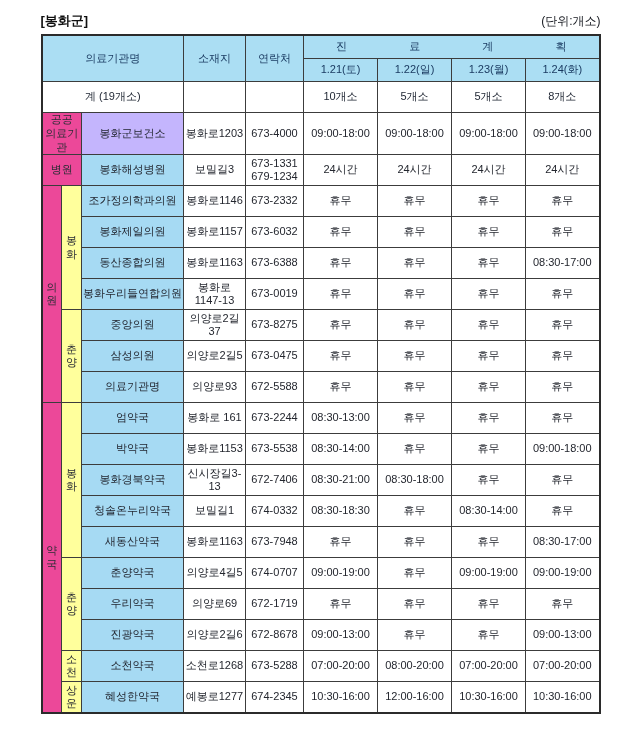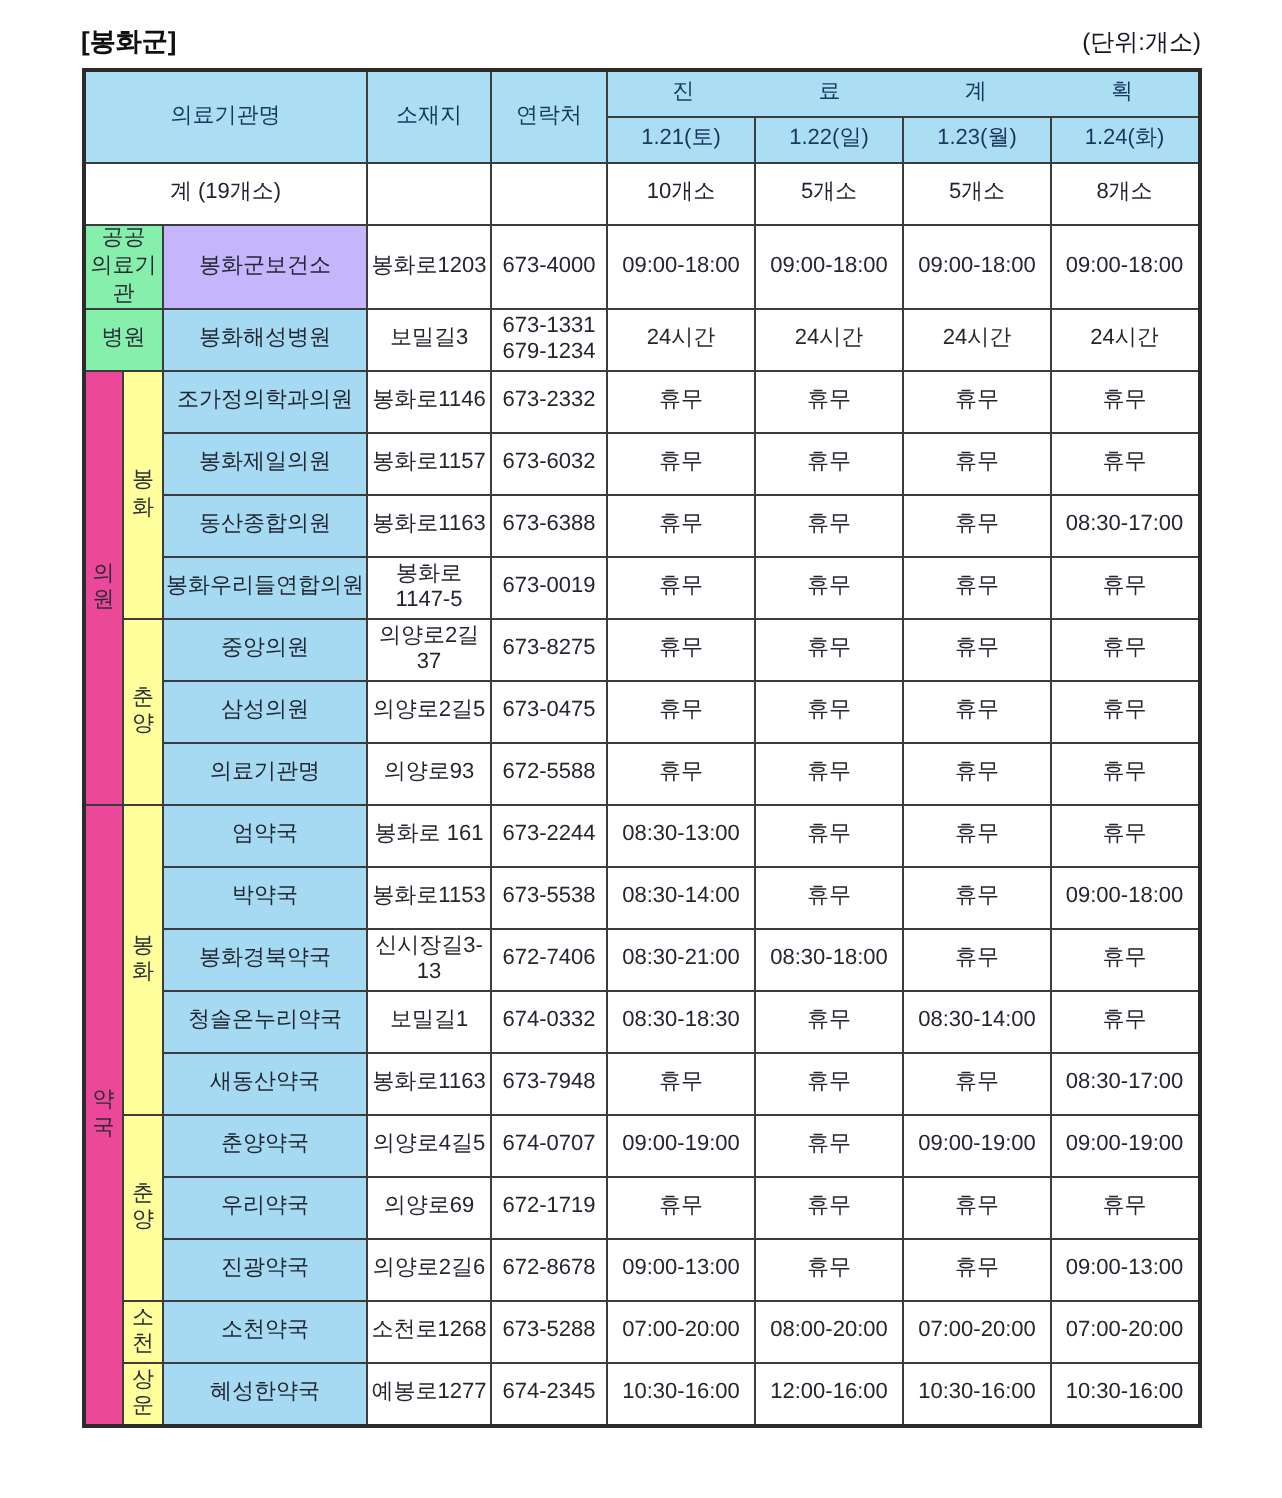--- a/index.html
+++ b/index.html
@@ -32,21 +32,21 @@
     font-size:11px;font-weight:normal;padding:0 1px;overflow:hidden;
     line-height:1.25;
   }
   col.c-grp{width:20px;} col.c-sub{width:20px;} col.c-name{width:102px;}
   col.c-addr{width:62px;} col.c-tel{width:58px;} col.c-day{width:74px;}
   .hdr{background:#abdef3;color:#17375e;height:22px;}
   .hdr-plan{padding:0;}
   .plan-flex{display:flex;width:100%;}
   .plan-flex span{flex:1 1 25%;text-align:center;}
   .row-total td{height:22px;color:#1c2330;}
-  .g-orange{background:#86efac;}
+  .g-orange{background:#ec4899;}
   .g-light{background:#ec4899;}
   .g-yellow{background:#ffff9c;}
   .n-blue{background:#a6daf3;}
   .n-orange{background:#c4b5fd;}
   td.grp-cell{font-size:10px;color:#2a2d35;padding:0;}
   td.sub-cell{font-size:10px;color:#2a2d35;padding:0;}
   td.name-cell{font-size:11px;color:#222630;}
   tbody.data td{height:30px;}
   td.closed{color:#f01010;font-weight:normal;}
   td.time-cell{color:#23262e;}
@@ -152,21 +152,21 @@
           <td class="name-cell n-blue">동산종합의원</td>
           <td>봉화로1163</td>
           <td class="tel-cell">673-6388</td>
           <td class="time-cell closed">휴무</td>
           <td class="time-cell closed">휴무</td>
           <td class="time-cell closed">휴무</td>
           <td class="time-cell">08:30-17:00</td>
         </tr>
         <tr>
           <td class="name-cell n-blue">봉화우리들연합의원</td>
-          <td>봉화로1147-5</td>
+          <td>봉화로1147-13</td>
           <td class="tel-cell">673-0019</td>
           <td class="time-cell closed">휴무</td>
           <td class="time-cell closed">휴무</td>
           <td class="time-cell closed">휴무</td>
           <td class="time-cell closed">휴무</td>
         </tr>
         <tr>
           <td class="sub-cell g-yellow" rowspan="3">춘양</td>
           <td class="name-cell n-blue">중앙의원</td>
           <td>의양로2길37</td>

